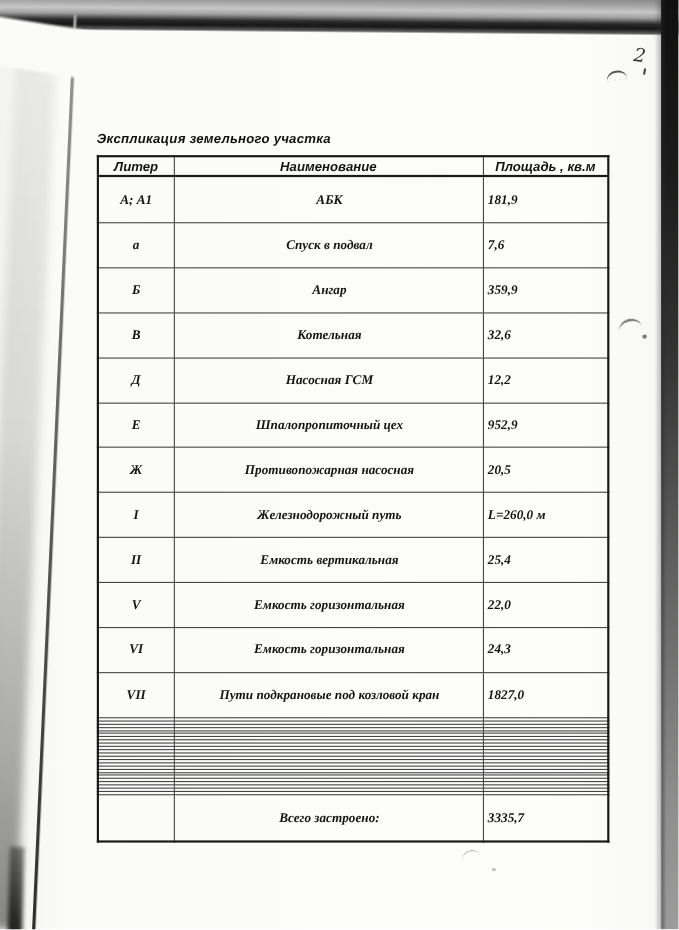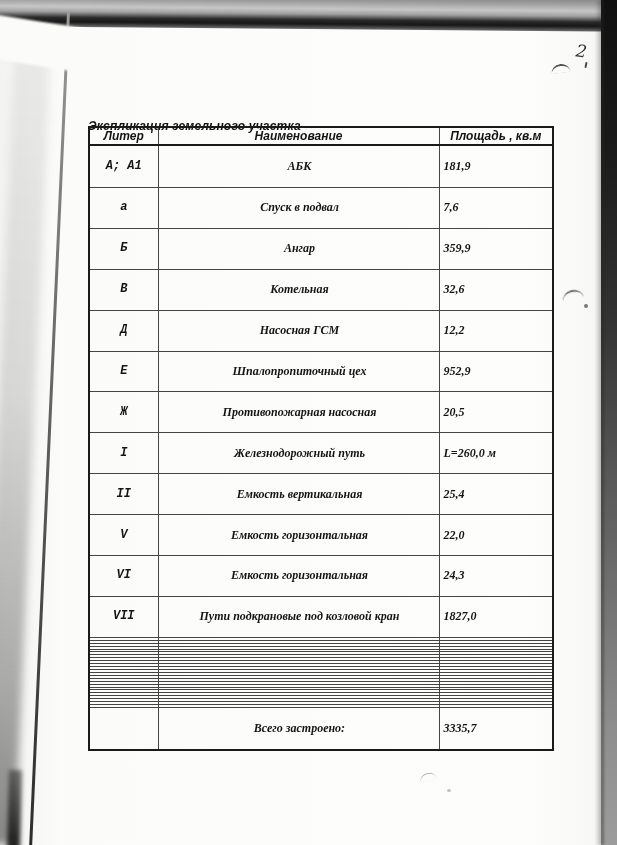--- a/index.html
+++ b/index.html
@@ -89,40 +89,40 @@
   }
 
   
   .doc-title {
     position: absolute; left: 88px; top: 115px; width: 464px; height: 23px; z-index: 3;
     text-align: left; line-height: 23px;
     font-family: "Liberation Sans", sans-serif; font-weight: bold; font-style: italic;
     font-size: 12px; letter-spacing: 0.2px; color: #111;
   }
   table.explication {
-    position: absolute; left: 88px; top: 126px; z-index: 3;
+    position: absolute; left: 88px; top: 141px; z-index: 3;
     width: 464px; height: 625px;
     border-collapse: collapse; table-layout: fixed;
     border: 2px solid #1a1a1a;
     font-family: "Liberation Serif", serif; font-style: italic; font-weight: bold;
     font-size: 12px; color: #141414;
   }
   .explication col.g0 { width: 69px; }
   .explication col.g1 { width: 281px; }
   .explication col.g2 { width: 114px; }
   .explication th, .explication td {
     border: 1px solid #454545; padding: 0 4px; line-height: 13px;
     overflow: hidden; white-space: nowrap;
   }
   .explication thead tr { height: 18px; }
   .explication thead th {
     font-family: "Liberation Sans", sans-serif; font-size: 12px;
     border-bottom: 2px solid #1a1a1a; text-align: center;
   }
-  .explication td.c0 { text-align: center; font-family: Liberation Mono, monospace; }
+  .explication td.c0 { text-align: center; }
   .explication td.c1 { text-align: center; padding-left: 6px; font-family: Liberation Serif, serif; }
   .explication td.c2 { text-align: left; }
 </style>
 </head>
 <body>
 
 <div class="stage">
 
   <div class="scan-band-top"></div>
   <div class="corner-notch-top-left"></div>

